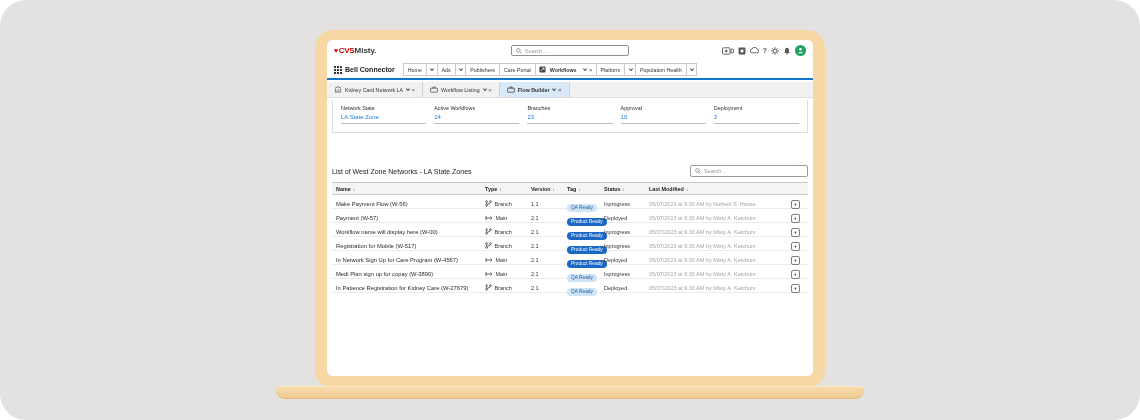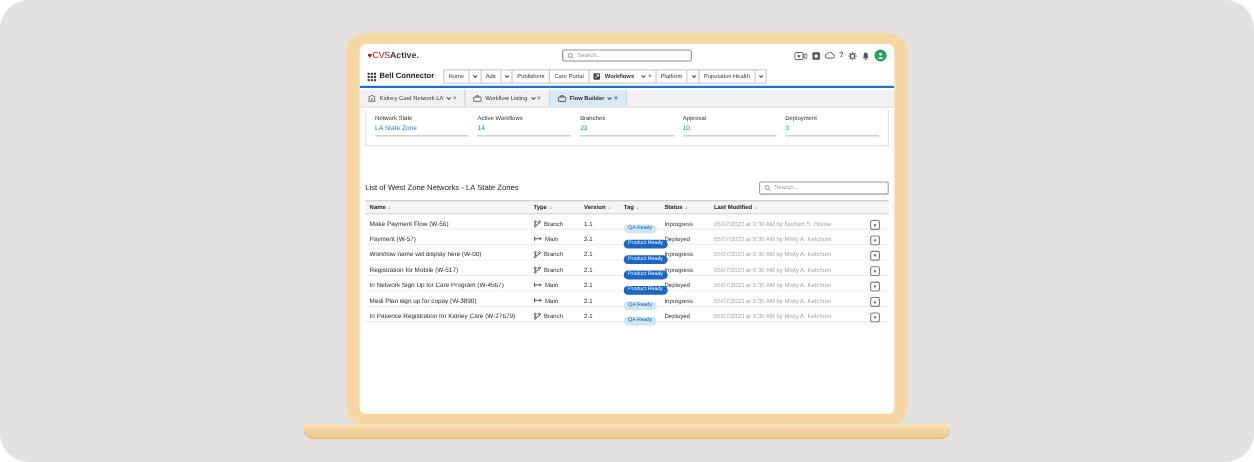--- a/index.html
+++ b/index.html
@@ -11,21 +11,21 @@
   .laptop-body{position:absolute;left:315px;top:30px;width:510px;height:358px;background:#f7d7a3;border-radius:18px;}
   .laptop-base{position:absolute;left:276px;top:386px;width:588px;height:13px;
                background:linear-gradient(#f9ddb0,#edc98c);border-radius:4px 4px 10px 10px;
                box-shadow:inset 0 1px 0 #fce8c6, inset 0 -1px 0 #e3b97a;}
   .screen{position:absolute;left:327px;top:40px;width:486px;height:336px;background:#fff;border-radius:6px;overflow:hidden;}
 
   
   .topbar{position:absolute;top:0;left:0;right:0;height:21px;display:flex;align-items:center;padding:0 7px;background:#fff;}
   .logo{display:flex;align-items:baseline;}
   .logo .heart{color:#c00;font-size:7px;margin-right:0.5px;}
-  .logo .cvs{color:#c00;font-weight:normal;font-size:8px;letter-spacing:-0.2px;}
+  .logo .cvs{color:#c00;font-weight:bold;font-size:8px;letter-spacing:-0.2px;}
   .logo .health{color:#3a3a3a;font-weight:bold;font-size:8px;}
   .search-box{position:absolute;left:50%;top:5px;transform:translateX(-50%);width:118px;height:11px;
               border:1px solid #8f8f8f;border-radius:2px;background:#fff;display:flex;align-items:center;gap:3px;padding:0 4px;}
   .search-box input{border:none;outline:none;background:transparent;flex:1;font-size:5.5px;color:#444;padding:0;font-family:inherit;min-width:0;}
   .search-box input::placeholder{color:#999;}
   .topbar-icons{margin-left:auto;display:flex;align-items:center;gap:4px;}
   .tb-icon{display:flex;align-items:center;justify-content:center;color:#555;}
   .q-glyph{font-size:7px;font-weight:bold;color:#555;line-height:1;}
   .avatar{width:11px;height:11px;border-radius:50%;background:#22a05f;display:flex;align-items:center;justify-content:center;}
 
@@ -100,21 +100,21 @@
 <div class="canvas">
   <div class="laptop-body"></div>
   <div class="laptop-base"></div>
 
   <div class="screen">
 
     <div class="topbar">
       <div class="logo">
         <span class="heart">♥</span>
           <span class="cvs">CVS</span>
-          <span class="health">Active.</span>
+          <span class="health">Misty.</span>
       </div>
 
       <div class="search-box">
         <span class="tb-icon">
           <svg width="6" height="6" viewBox="0 0 10 10">
               <circle cx="4" cy="4" r="3" fill="none" stroke="#8a8a8a" stroke-width="1.4"></circle>
               <line x1="6.3" y1="6.3" x2="9.2" y2="9.2" stroke="#8a8a8a" stroke-width="1.4"></line>
             </svg>
         </span>
         <input placeholder="Search..." style="">

